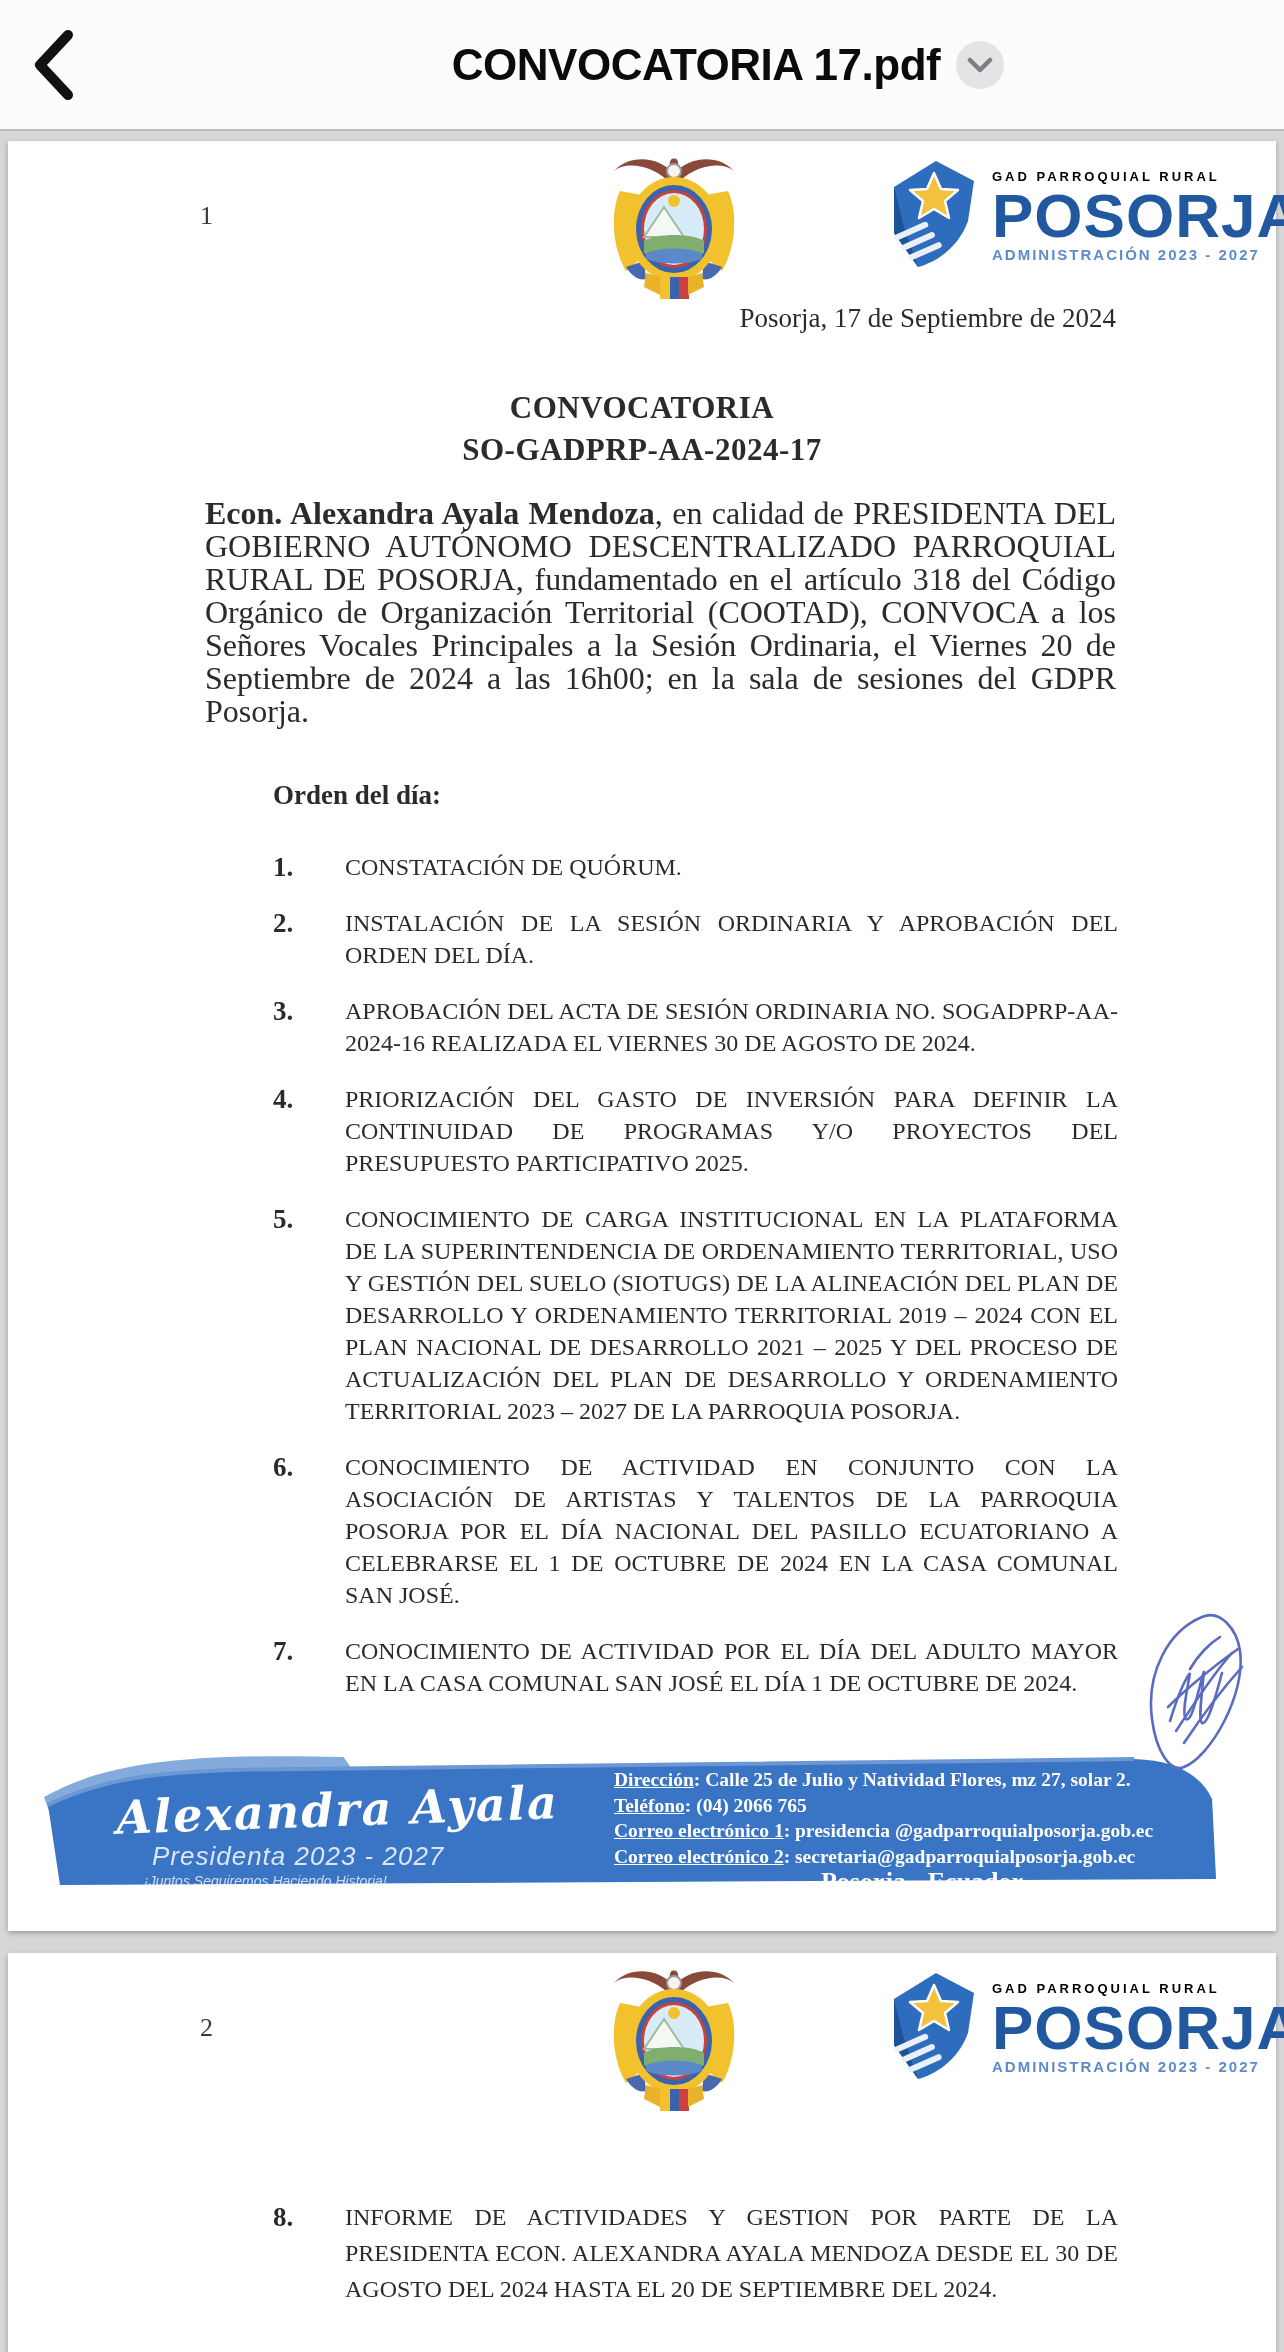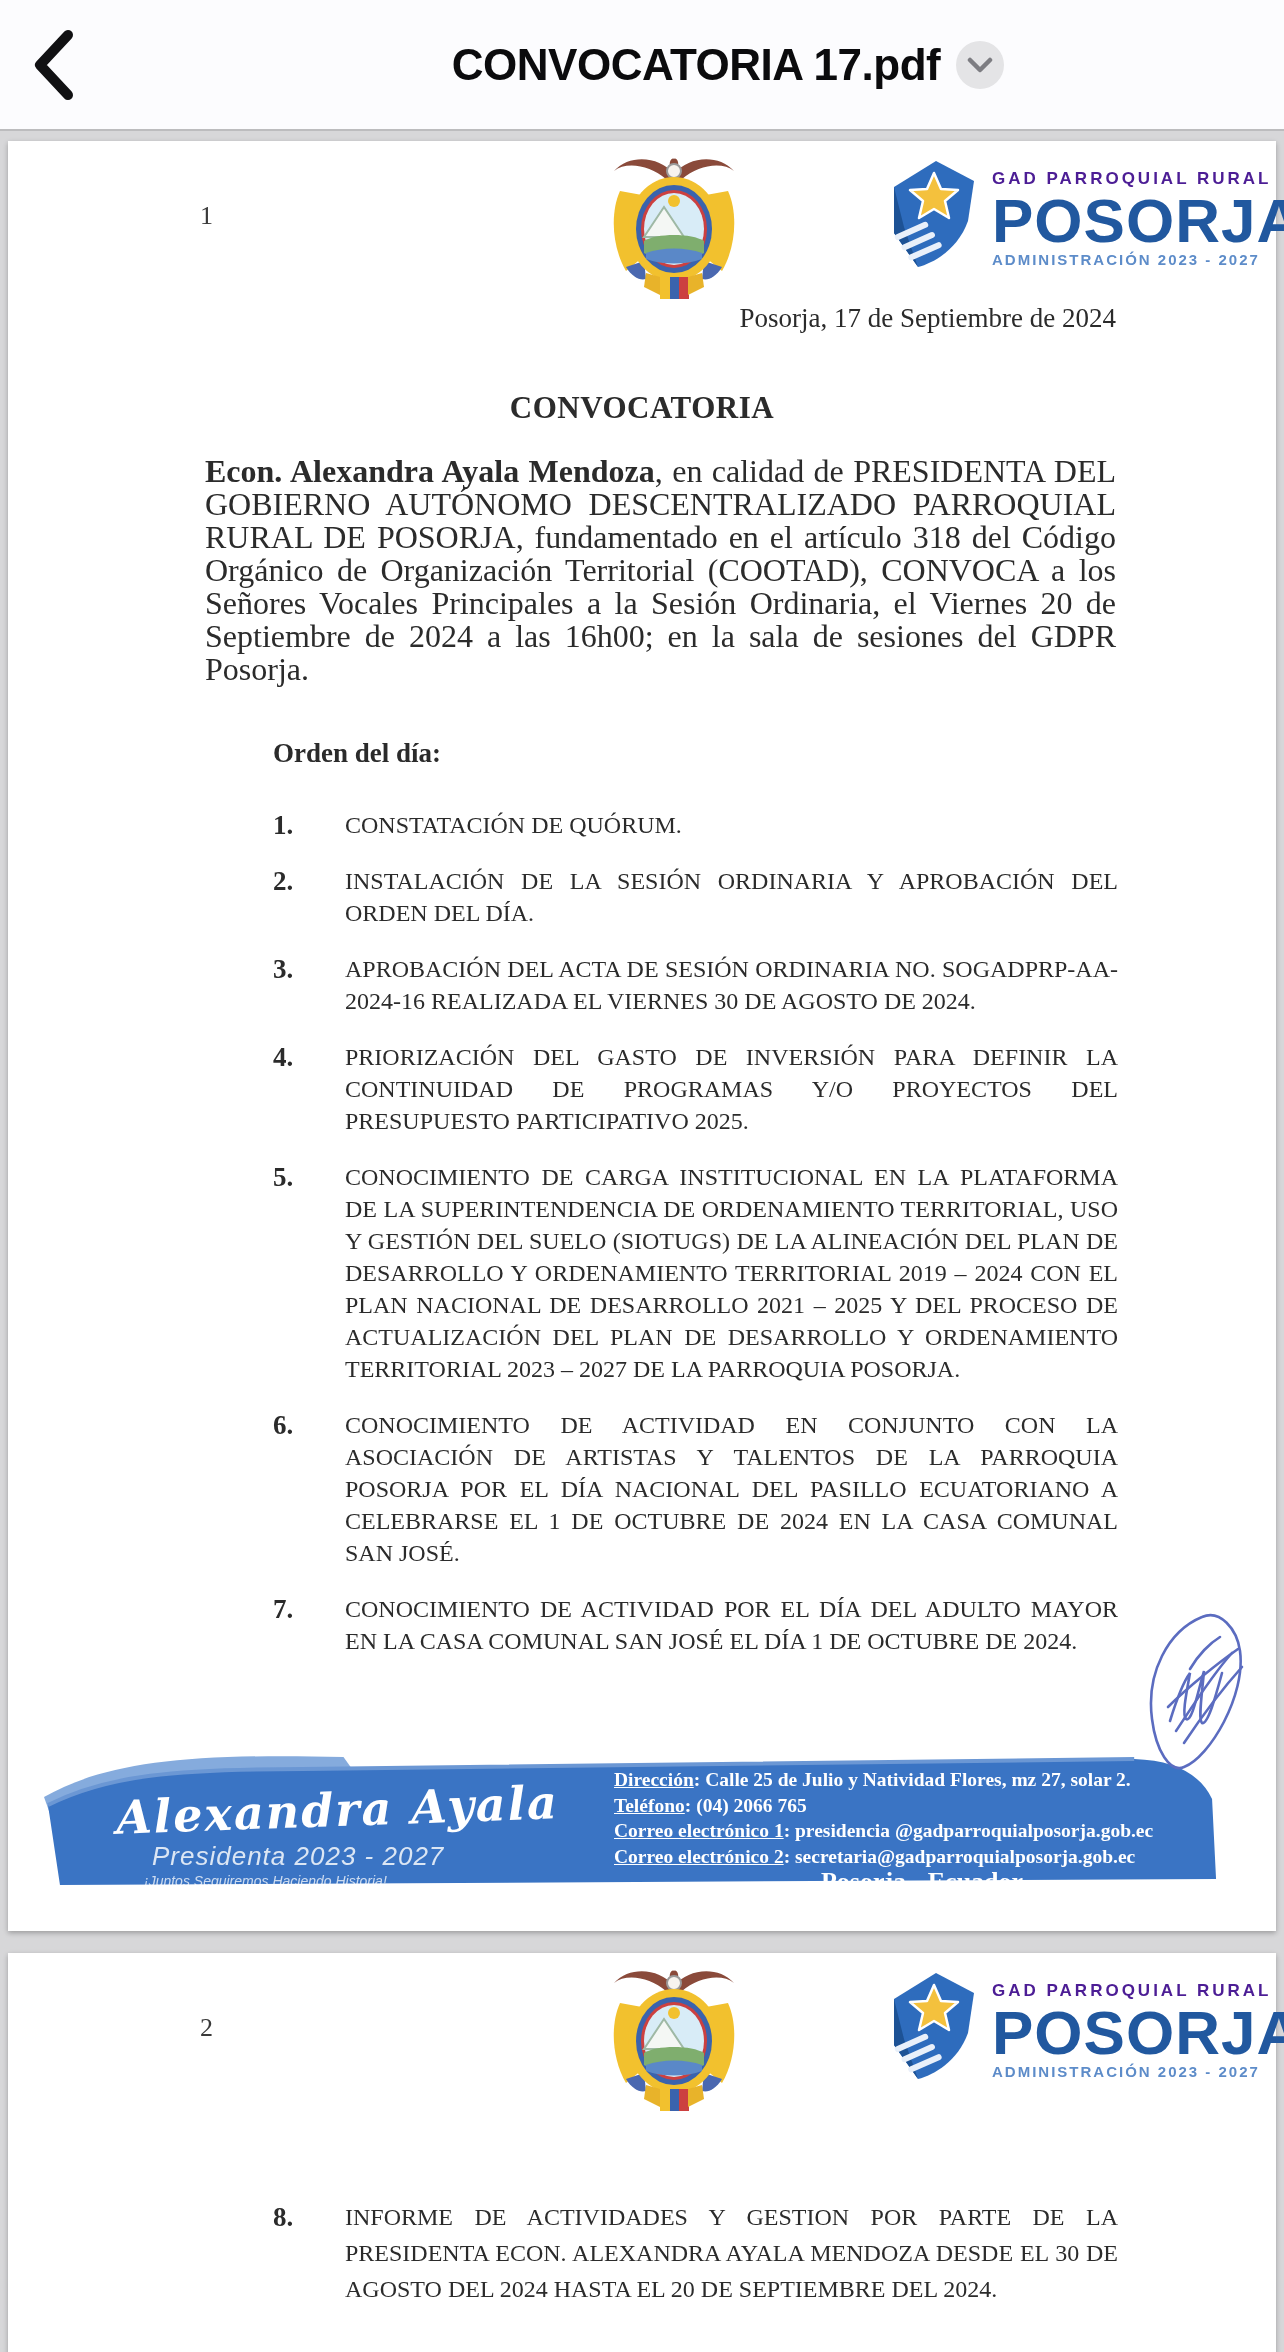--- a/index.html
+++ b/index.html
@@ -19,21 +19,21 @@
   .page{position:absolute;left:8px;width:1268px;background:#ffffff;box-shadow:0 2px 5px rgba(0,0,0,0.28);
     font-family:"Liberation Serif","DejaVu Serif",serif;color:#2b2b2b;}
   .page1{top:10px;height:1790px;}
   .page2{top:1822px;height:700px;}
 
   .page-head{position:relative;height:158px;}
   .pagenum{position:absolute;left:192px;top:60px;font-size:26px;color:#3a3a3a;}
   .coat{position:absolute;left:578px;top:8px;}
   .brand{position:absolute;left:878px;top:16px;display:flex;align-items:flex-start;gap:14px;}
   .brand-text{display:flex;flex-direction:column;align-items:flex-start;margin-top:12px;}
-  .brand-org{font-family:"Liberation Sans",sans-serif;font-size:17px;font-weight:700;letter-spacing:3px;color:#4c1d95;}
+  .brand-org{font-family:"Liberation Sans",sans-serif;font-size:13px;font-weight:700;letter-spacing:3px;color:#000000;}
   .brand-name{font-family:"Liberation Sans",sans-serif;font-size:62px;font-weight:700;letter-spacing:1px;color:#21589f;line-height:60px;margin-top:2px;}
   .brand-admin{font-family:"Liberation Sans",sans-serif;font-size:15px;font-weight:700;letter-spacing:2px;color:#5d8cc9;margin-top:0;}
 
   .date-line{margin:2px 160px 0 197px;text-align:right;font-size:27px;line-height:34px;}
 
   .doc-title{margin-top:52px;text-align:center;font-size:31px;font-weight:700;line-height:42px;letter-spacing:0.5px;}
 
   .doc-body{margin:26px 160px 0 197px;font-size:32px;line-height:33px;text-align:justify;}
 
   .agenda-head{margin:52px 160px 0 265px;font-size:27px;font-weight:700;}
@@ -135,20 +135,21 @@
             <span class="brand-name">POSORJA</span>
             <span class="brand-admin">ADMINISTRACIÓN 2023 - 2027</span>
           </div>
         </div>
       </div>
 
       <div class="date-line">Posorja, 17 de Septiembre de 2024</div>
 
       <div class="doc-title">
         <div>CONVOCATORIA</div>
+        <div>SO-GADPRP-AA-2024-17</div>
       </div>
 
       <p class="doc-body"><b>Econ. Alexandra Ayala Mendoza</b><span>, en calidad de PRESIDENTA DEL GOBIERNO AUTÓNOMO DESCENTRALIZADO PARROQUIAL RURAL DE POSORJA, fundamentado en el artículo 318 del Código Orgánico de Organización Territorial (COOTAD), CONVOCA a los Señores Vocales Principales a la Sesión Ordinaria, el Viernes 20 de Septiembre de 2024 a las 16h00; en la sala de sesiones del GDPR Posorja.</span></p>
 
       <div class="agenda-head">Orden del día:</div>
 
       <div class="agenda">
         <div class="item">
           <span class="num">1.</span>
           <span class="txt">CONSTATACIÓN DE QUÓRUM.</span>

